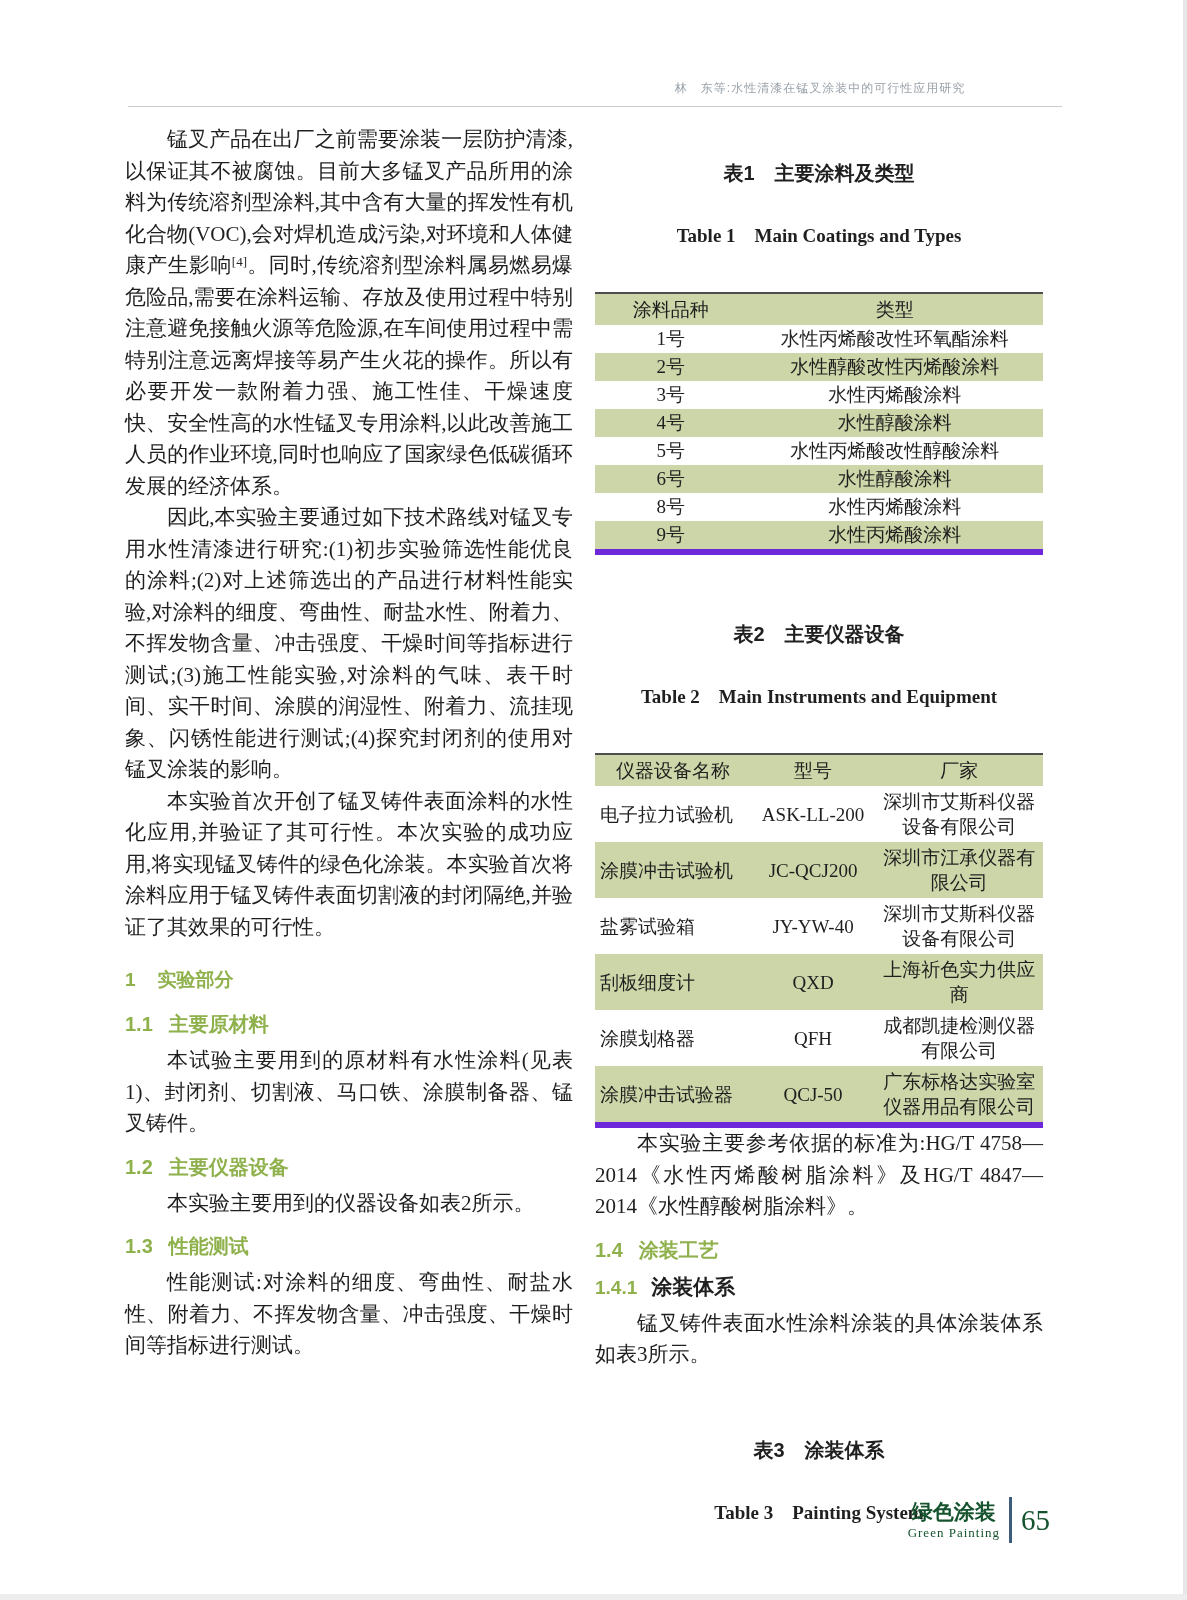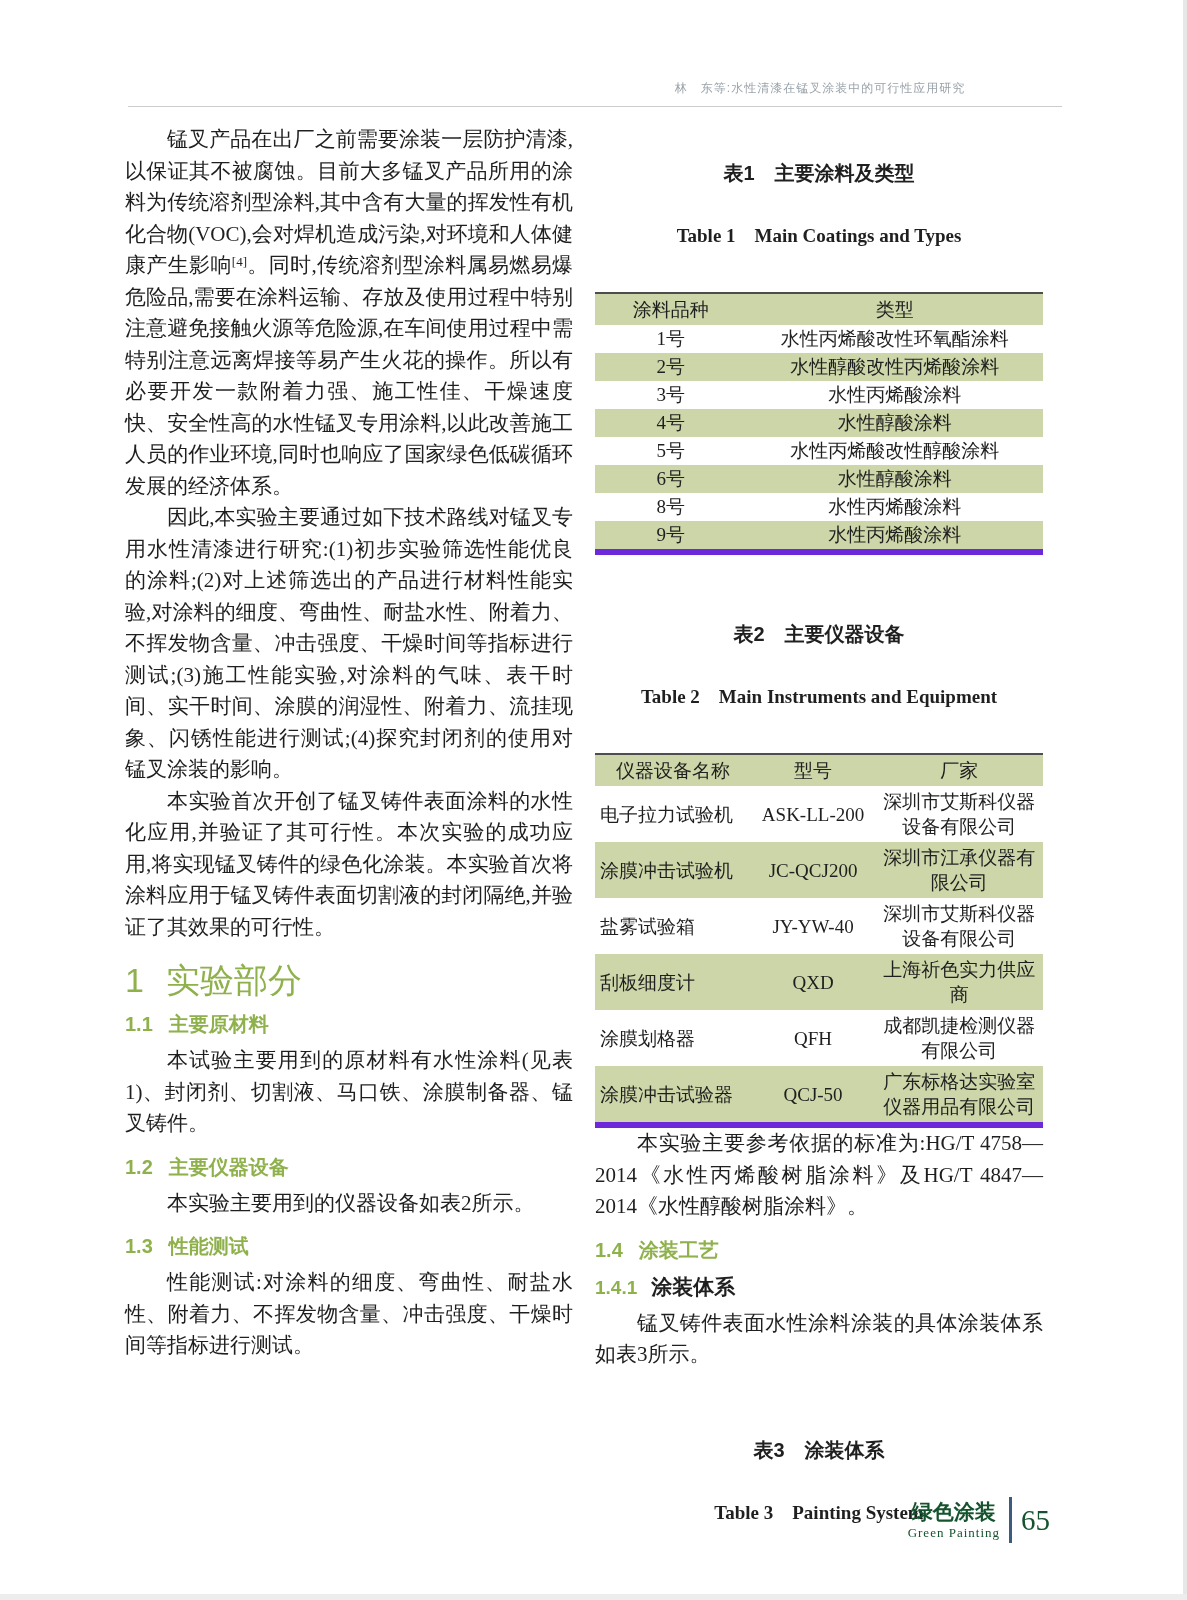--- a/index.html
+++ b/index.html
@@ -29,21 +29,21 @@
   p.body {
     margin:0; font-size:21px; line-height:31.5px;
     text-align:justify; text-indent:2em;
   }
   sup.ref { font-size:13px; line-height:0; vertical-align:6px; }
 
   
   .h1 {
     margin:20px 0 10px 0; color:#8fb14c;
     font-family:"Liberation Sans","DejaVu Sans",sans-serif;
-    font-size:34px; font-weight:normal; line-height:34px;
+    font-size:19px; font-weight:bold; line-height:34px;
   }
   .h1 .num { margin-right:22px; }
   .h2 {
     margin:14px 0 8px 0; color:#8fb14c;
     font-family:"Liberation Sans","DejaVu Sans",sans-serif;
     font-size:20px; font-weight:bold; line-height:26px;
   }
   .h2 .num { margin-right:16px; }
   .h3 {
     margin:10px 0 6px 0; font-size:21px; font-weight:600; line-height:28px;

